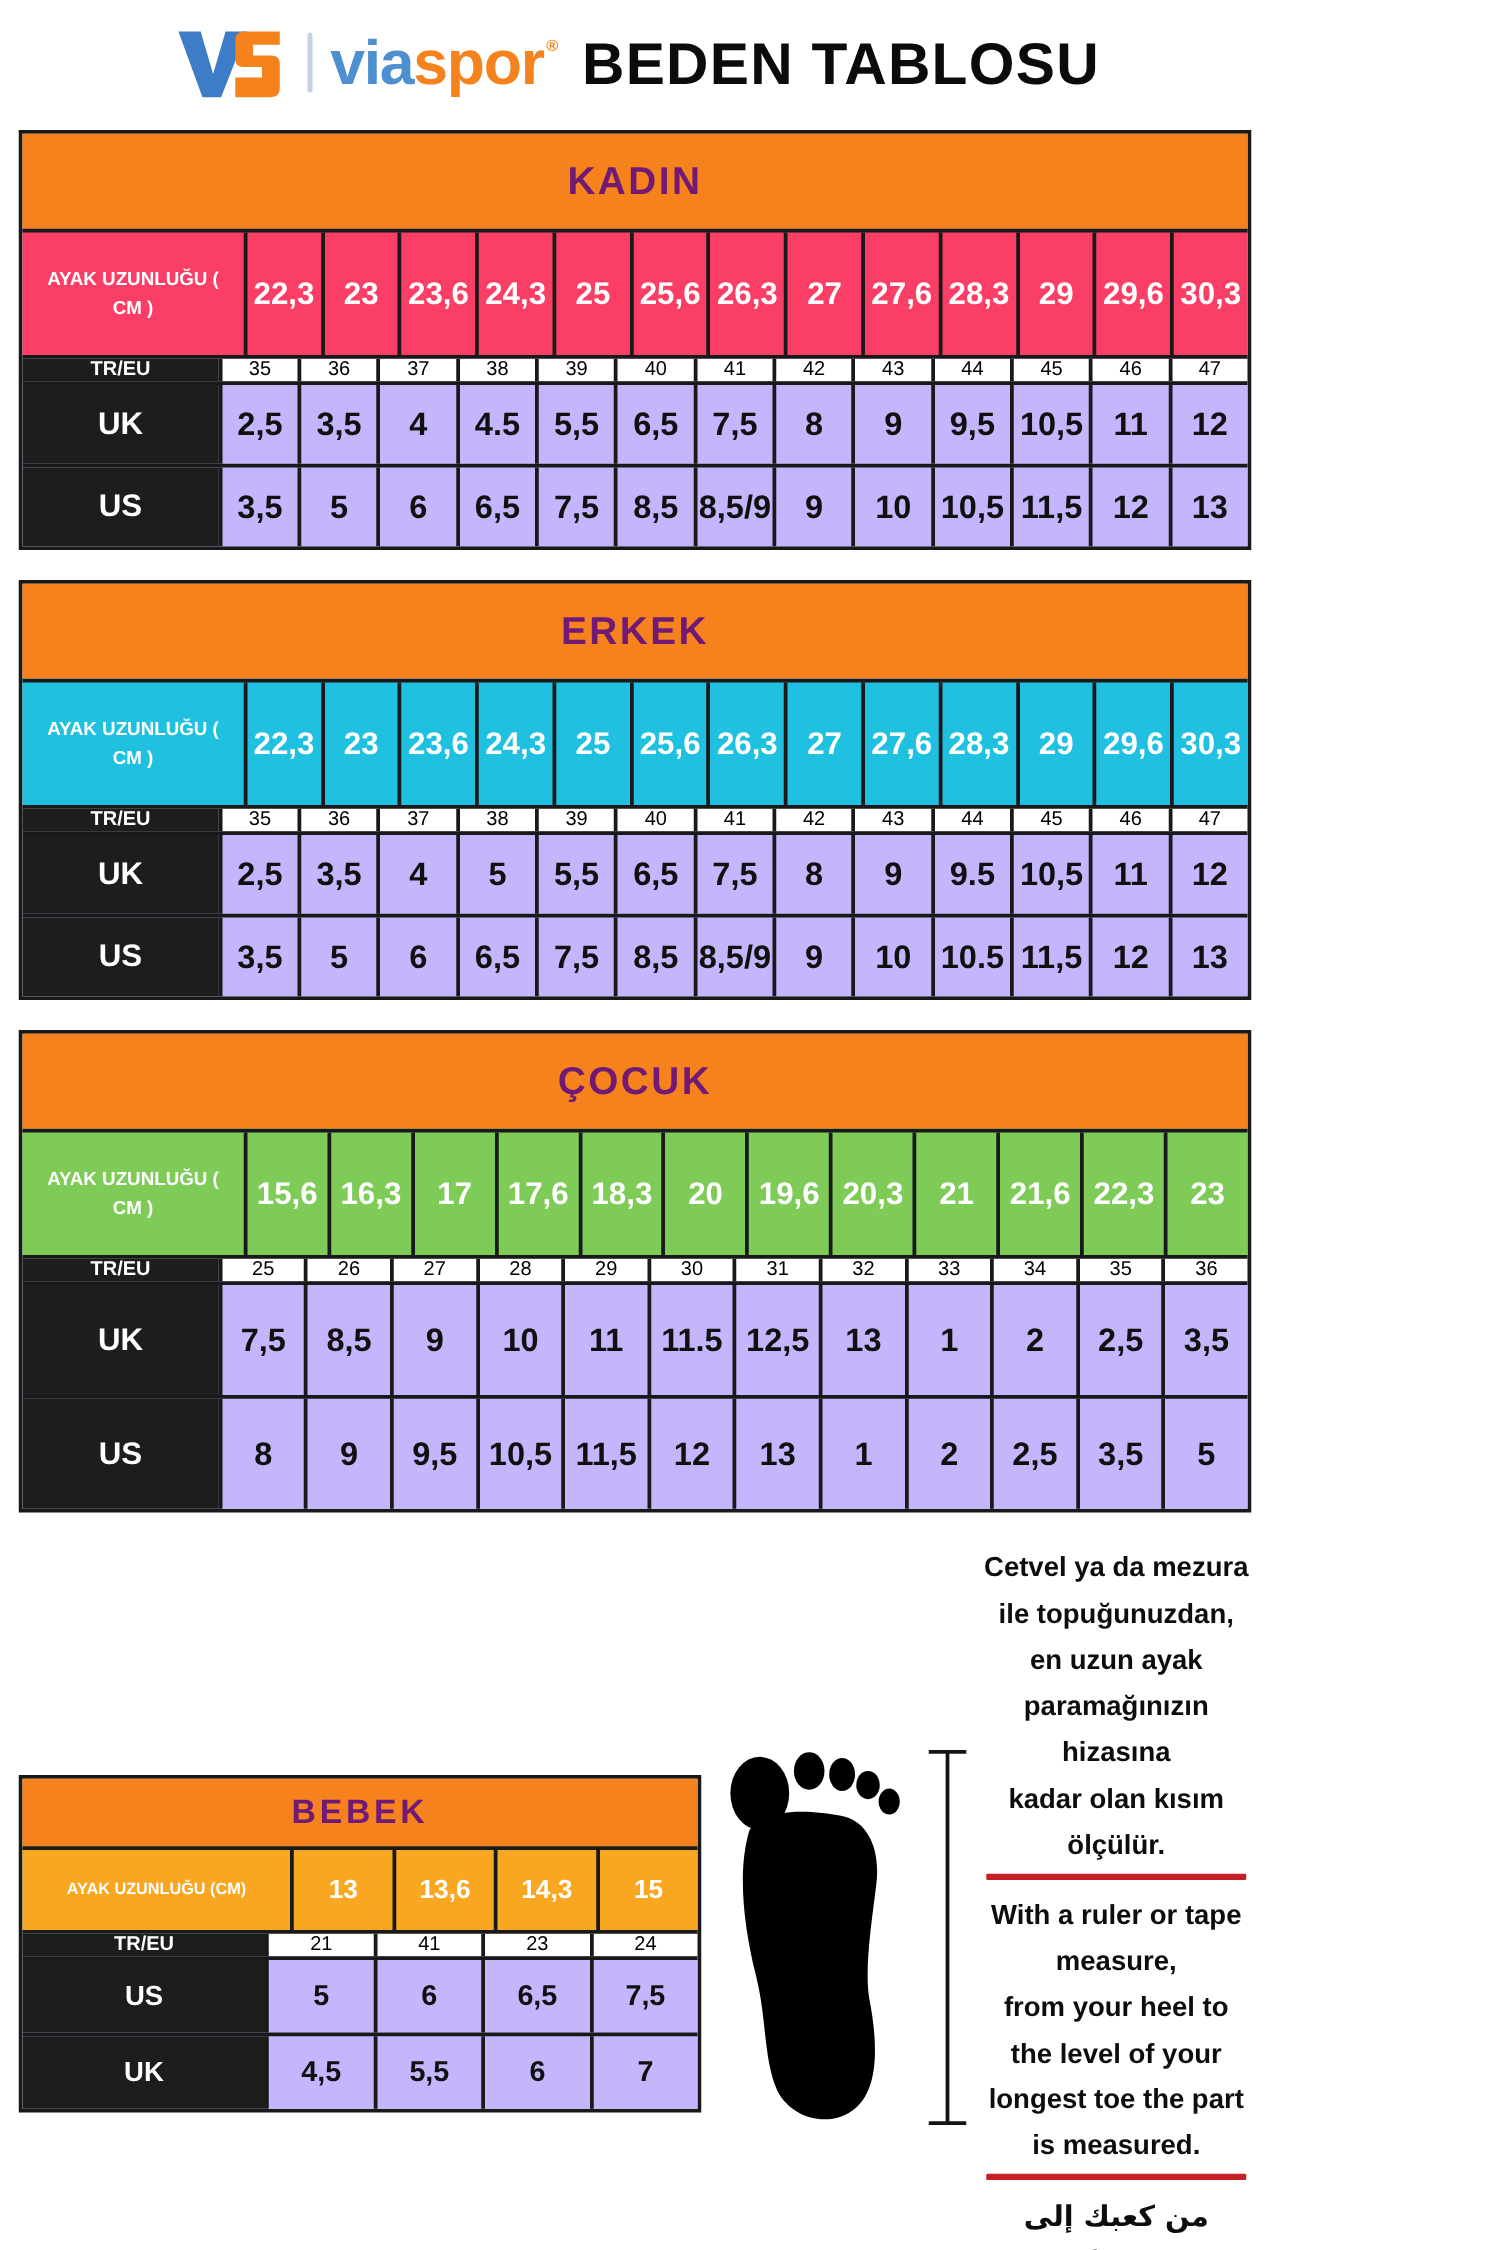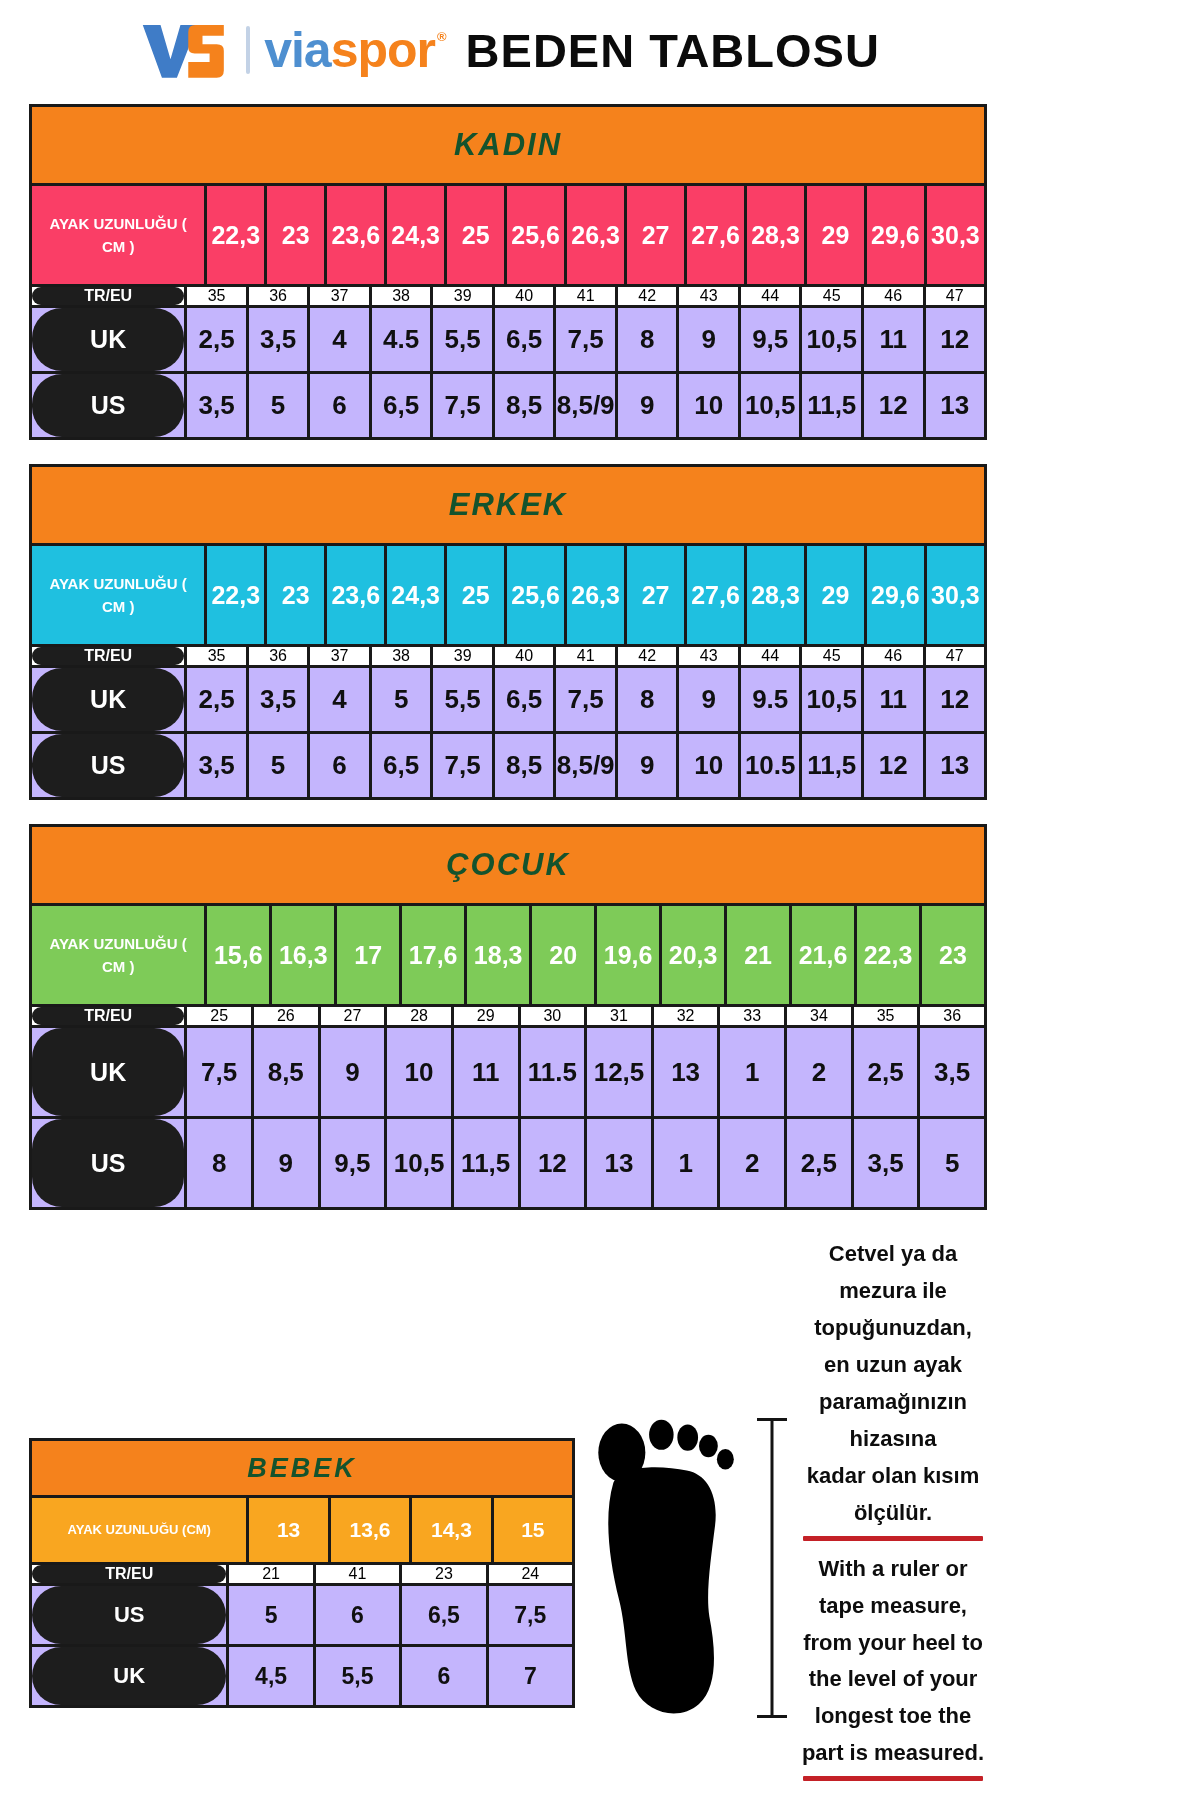--- a/index.html
+++ b/index.html
@@ -1,36 +1,36 @@
 <!DOCTYPE html>
 <html><head>
 <meta charset="utf-8">
 <style>
   html,body{margin:0;padding:0;background:#fff;}
   .page{
     width:1016px;height:1800px;box-sizing:border-box;
-    padding:10px 29px;background:#fff;overflow:hidden;
+    padding:10px 15px;background:#fff;overflow:hidden;
     font-family:"Liberation Sans", sans-serif;
   }
   
   .brand-row{height:80px;display:flex;align-items:center;justify-content:center;gap:14px;margin-bottom:14px;}
   .vs-mark{width:96px;height:64px;flex:0 0 auto;}
   .logo-divider{width:4px;height:48px;background:#c3d2e6;border-radius:2px;}
   .wordmark{font-weight:bold;font-size:50px;letter-spacing:-1px;display:flex;align-items:baseline;}
   .wordmark .via{color:#4e8fd0;}
   .wordmark .spor{color:#f5821c;}
   .wordmark .reg{font-size:13px;color:#f5821c;margin-left:2px;align-self:flex-start;margin-top:8px;}
   .page-title{font-weight:bold;font-size:47px;color:#0b0b0b;letter-spacing:1px;margin-left:6px;}
   
   .size-table{border:3px solid #191919;margin:0 0 24px 0;--label-w:16%;}
   .t-title{display:flex;align-items:center;justify-content:center;
-           font-weight:bold;color:#14532d;letter-spacing:2px;font-size:31px;height:76px;font-style:italic;}
+           font-weight:bold;color:#701a75;letter-spacing:2px;font-size:31px;height:76px;}
   .t-row{display:flex;border-top:3px solid #191919;}
   .cell{flex:1;display:flex;align-items:center;justify-content:center;border-left:3px solid #191919;min-width:0;}
-  .cell:first-child{border-left:none;flex:0 0 var(--label-w);border-radius:30px;}
+  .cell:first-child{border-left:none;flex:0 0 var(--label-w);}
   .t-length{height:98px;}
   .len-label{font-size:15px;font-weight:bold;color:#fff;text-align:center;line-height:1.55;padding:0 10px;}
   .len-val{font-size:25px;font-weight:bold;color:#fff;}
   .t-sizes .label{background:#1d1d1d;color:#fff;font-weight:bold;}
   .t-row-uk,.t-row-us{height:63px;font-size:26px;font-weight:bold;color:#101010;background:#c4b5fd;}
   .t-row-uk .label,.t-row-us .label{font-size:25px;}
   .tbl-cocuk .t-row-uk,.tbl-cocuk .t-row-us{height:88px;}
   
   .tbl-bebek{width:540px;margin-bottom:0;--label-w:36%;flex:0 0 auto;}
   .tbl-bebek .t-title{height:54px;font-size:27px;letter-spacing:3px;}

